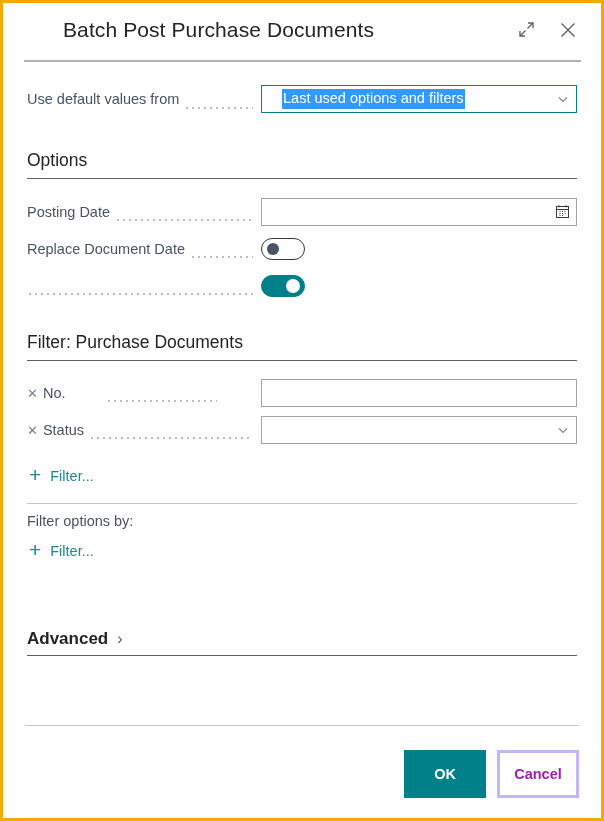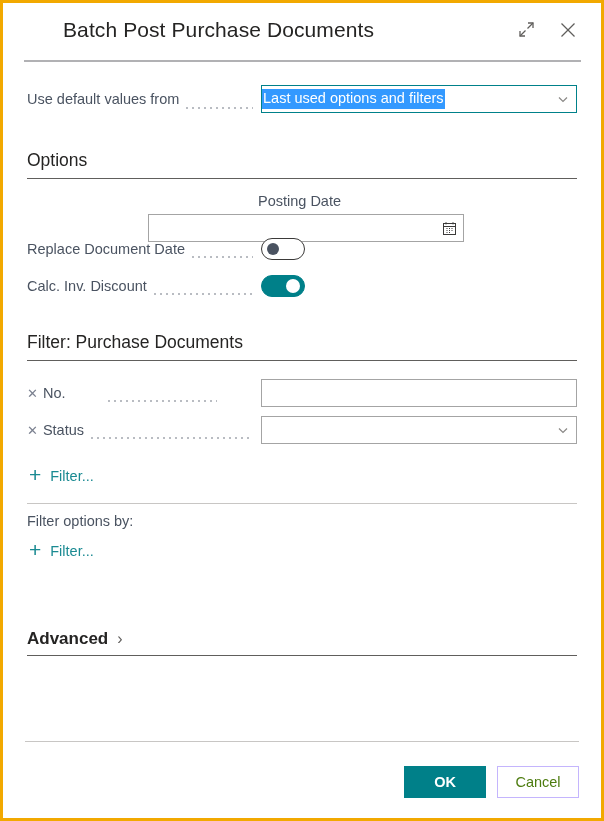--- a/index.html
+++ b/index.html
@@ -104,21 +104,21 @@
 
   
   .input {
     box-sizing: border-box;
     width: 100%;
     height: 28px;
     border: 1px solid #a4a4a4;
     background: #fff;
     display: flex;
     align-items: center;
-    padding: 0 6px 0 0;
+    padding: 0 6px 0 20px;
     font-size: 14.5px;
     color: #252423;
   }
   .input.focused {
     border: 1px solid #00818a;
   }
   .input .value {
     flex: 1 1 auto;
     white-space: nowrap;
     overflow: hidden;
@@ -250,40 +250,41 @@
     background: #c8c6c4;
     margin-bottom: 24px;
   }
   .footer-buttons {
     display: flex;
     justify-content: flex-end;
     gap: 11px;
   }
   .btn {
     min-width: 82px;
-    height: 32px;
+    height: 48px;
     font-size: 14.5px;
     display: inline-flex;
     align-items: center;
     justify-content: center;
     box-sizing: border-box;
     cursor: pointer;
     padding: 12px 14px;
     text-align: center;
   }
   .btn.primary {
     background: #008089;
     color: #ffffff;
     border: 1px solid #008089;
     font-weight: bold;
   }
   .btn.secondary {
     background: #ffffff;
-    color: #4d7c0f;
-    border: 1px solid #c4b5fd;
+    color: #a21caf;
+    border: 3px solid #c4b5fd;
+    font-weight: bold;
   }
 </style>
 </head>
 <body>
 
 <div class="dialog">
 
   <div class="titlebar">
     <div class="title-text">Batch Post Purchase Documents</div>
     <div class="title-actions">
@@ -320,21 +321,21 @@
           </span>
         </div>
       </div>
     </div>
 
     <div class="section" style="margin-top:32px;">
       <div class="section-title">Options</div>
       <div class="section-rule"></div>
     </div>
 
-    <div class="row" style="margin-top:14px;flex-direction:column;">
+    <div class="row" style="margin-top:14px;">
       <div class="field-label">Posting Date</div>
       <div class="leader"></div>
       <div class="field-slot">
         <div class="input">
           <span class="value"></span>
           <span class="trail">
             <svg width="15" height="15" viewBox="0 0 15 15" fill="none" stroke="#3b3a39" stroke-width="1">
               <rect x="1.5" y="2.5" width="12" height="11"></rect>
               <path d="M1.5 5.5 H13.5"></path>
               <path d="M4.5 7.5 H5.5 M7 7.5 H8 M9.5 7.5 H10.5"></path>
@@ -352,21 +353,20 @@
       <div class="field-label">Replace Document Date</div>
       <div class="leader"></div>
       <div class="field-slot">
         <div class="toggle off">
           <span class="knob"></span>
         </div>
       </div>
     </div>
 
     <div class="row">
-      <div class="field-label">Calc. Inv. Discount</div>
       <div class="leader"></div>
       <div class="field-slot">
         <div class="toggle on">
           <span class="knob"></span>
         </div>
       </div>
     </div>
 
     <div class="section" style="margin-top:28px;">
       <div class="section-title">Filter: Purchase Documents</div>

